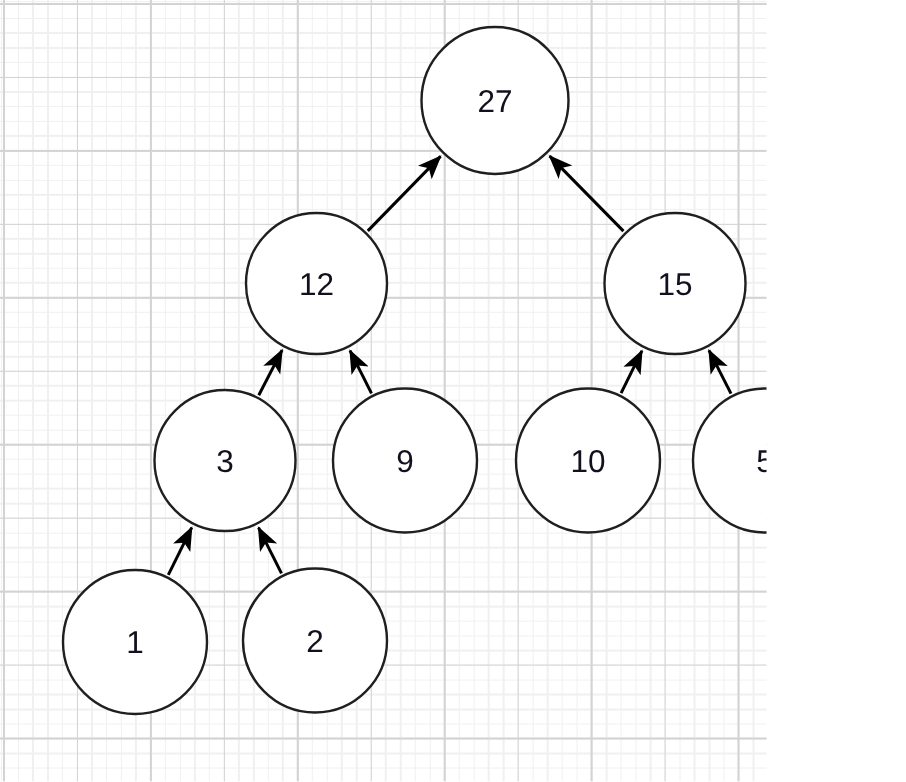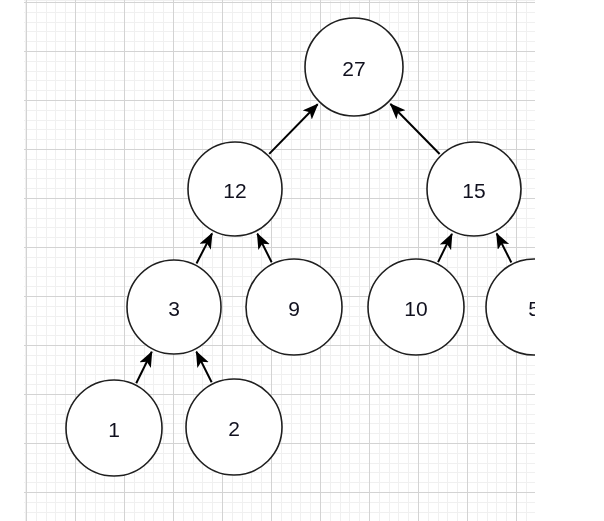--- a/index.html
+++ b/index.html
@@ -24,21 +24,20 @@
       
       repeating-linear-gradient(to bottom,
         #d3d3d3 0px, #d3d3d3 1px, transparent 1px, transparent 49px),
       
       repeating-linear-gradient(to right,
         #f0f0f0 0px, #f0f0f0 1px, transparent 1px, transparent 9.8px),
       
       repeating-linear-gradient(to bottom,
         #f0f0f0 0px, #f0f0f0 1px, transparent 1px, transparent 9.8px);
     background-position: 2px 2px, 2px 2px, 2px 2px, 2px 2px;
-    margin-left: 24px;
   }
   #graph-svg {
     position: absolute;
     left: 0;
     top: 0;
     width: 604px;
     height: 521px;
   }
   .node-circle {
     fill: #ffffff;

